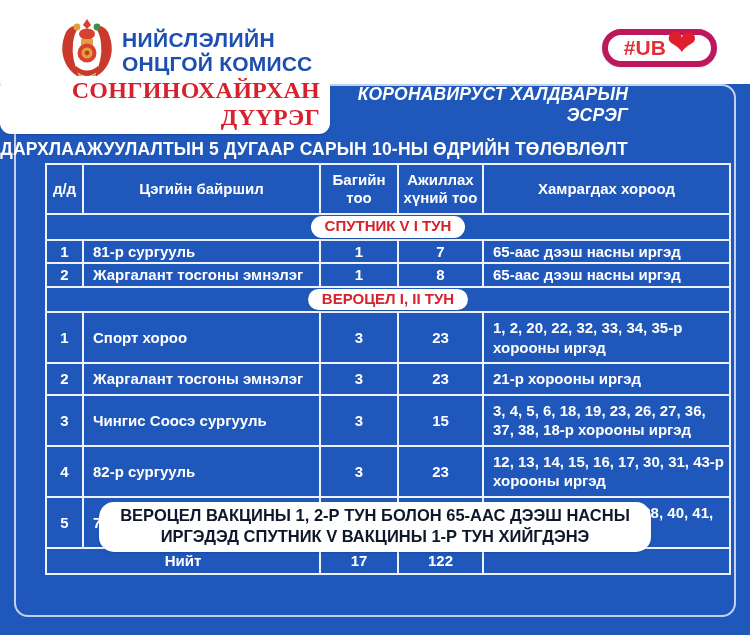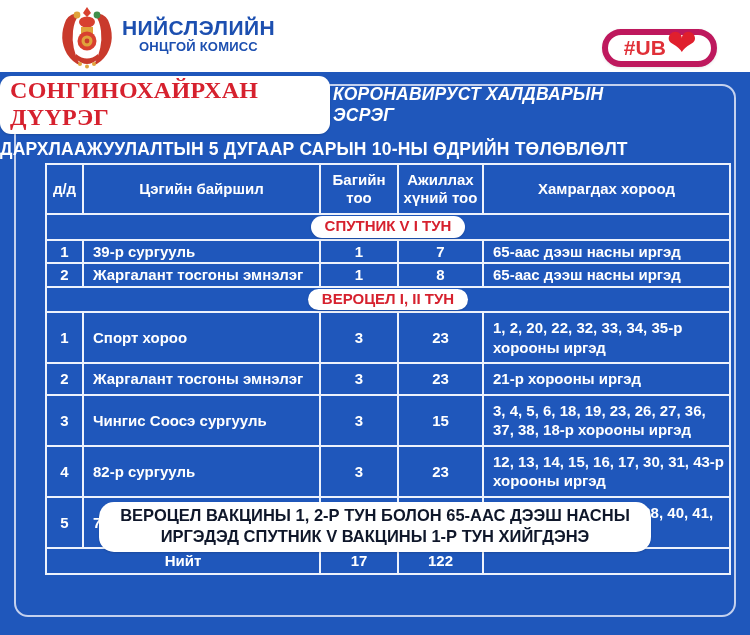--- a/index.html
+++ b/index.html
@@ -5,45 +5,45 @@
   * { margin:0; padding:0; box-sizing:border-box; }
   html,body { width:750px; height:635px; }
   body {
     position:relative;
     font-family:"Liberation Sans", sans-serif;
     background:#ffffff;
     overflow:hidden;
   }
 
   
-  .top-header { position:absolute; top:4px; left:0; width:750px; height:68px; background:#ffffff; z-index:2; }
+  .top-header { position:absolute; top:16px; left:0; width:750px; height:68px; background:#ffffff; z-index:2; }
   .emblem { position:absolute; left:56px; top:2px; width:62px; height:66px; z-index:6; }
   .org-name { position:absolute; left:122px; top:12px; color:#1c4fb0; font-weight:bold; line-height:1.12; }
   .org-line1 { font-size:21px; letter-spacing:0.4px; }
-  .org-line2 { font-size:13px; letter-spacing:0.2px;text-align:center; }
+  .org-line2 { font-size:21px; letter-spacing:0.2px;text-align:center; }
 
   .hashtag-pill {
     position:absolute; right:33px; top:29px; height:38px; z-index:6;
     background:#ffffff; border:6px solid #be185d; border-radius:19px;
     padding:0 14px 0 16px; display:flex; align-items:center;
     box-shadow:0 1px 3px rgba(0,0,0,0.10);
   }
   .hashtag-prefix { color:#e03038; font-weight:bold; font-size:21px; }
   .heart { color:#e01f2d; font-size:36px; line-height:0.8; margin:0 0 0 1px; position:relative; top:-5px; }
   .hashtag-suffix { color:#2b50bd; font-weight:bold; font-size:21px; }
 
   
   .blue-area { position:absolute; top:68px; left:0; width:750px; height:567px; background:#1f57bb; }
   .inner-panel {
     position:absolute; left:14px; top:16px; right:14px; bottom:18px;
     border:2px solid #c4d1ee; border-radius:14px;
   }
 
   
-  .title-block { position:absolute; top:76px; left:0; width:628px; text-align:left; color:#ffffff; font-weight:bold; z-index:3; }
+  .title-block { position:absolute; top:76px; left:0; width:628px; text-align:right; color:#ffffff; font-weight:bold; z-index:3; }
   .title-line1 { display:flex; align-items:center; justify-content:center; gap:3px; }
   .district-pill {
     background:#ffffff; color:#d6212e; border-radius:11px; padding:1px 10px 3px 10px;
     font-family:"Liberation Serif", serif; font-weight:bold; font-size:24px; letter-spacing:0.3px;
     box-shadow:0 1px 2px rgba(0,0,0,0.15);
   }
   .title-rest { font-size:17.5px; letter-spacing:0.2px;font-style:italic; }
   .title-line2 { font-size:17.5px; margin-top:5px; letter-spacing:0.2px; }
 
   
@@ -137,21 +137,21 @@
       <th>Ажиллах хүний тоо</th>
       <th>Хамрагдах хороод</th>
     </tr>
   </thead>
   <tbody>
     <tr class="badge-row">
       <td colspan="5"><span class="section-badge">СПУТНИК V I ТУН</span></td>
     </tr>
     <tr class="row-s1">
       <td>1</td>
-      <td class="cell-loc">39-р сургууль</td>
+      <td class="cell-loc">81-р сургууль</td>
       <td>1</td>
       <td>7</td>
       <td class="cell-kho">65-аас дээш насны иргэд</td>
     </tr>
     <tr class="row-s1">
       <td>2</td>
       <td class="cell-loc">Жаргалант тосгоны эмнэлэг</td>
       <td>1</td>
       <td>8</td>
       <td class="cell-kho">65-аас дээш насны иргэд</td>

